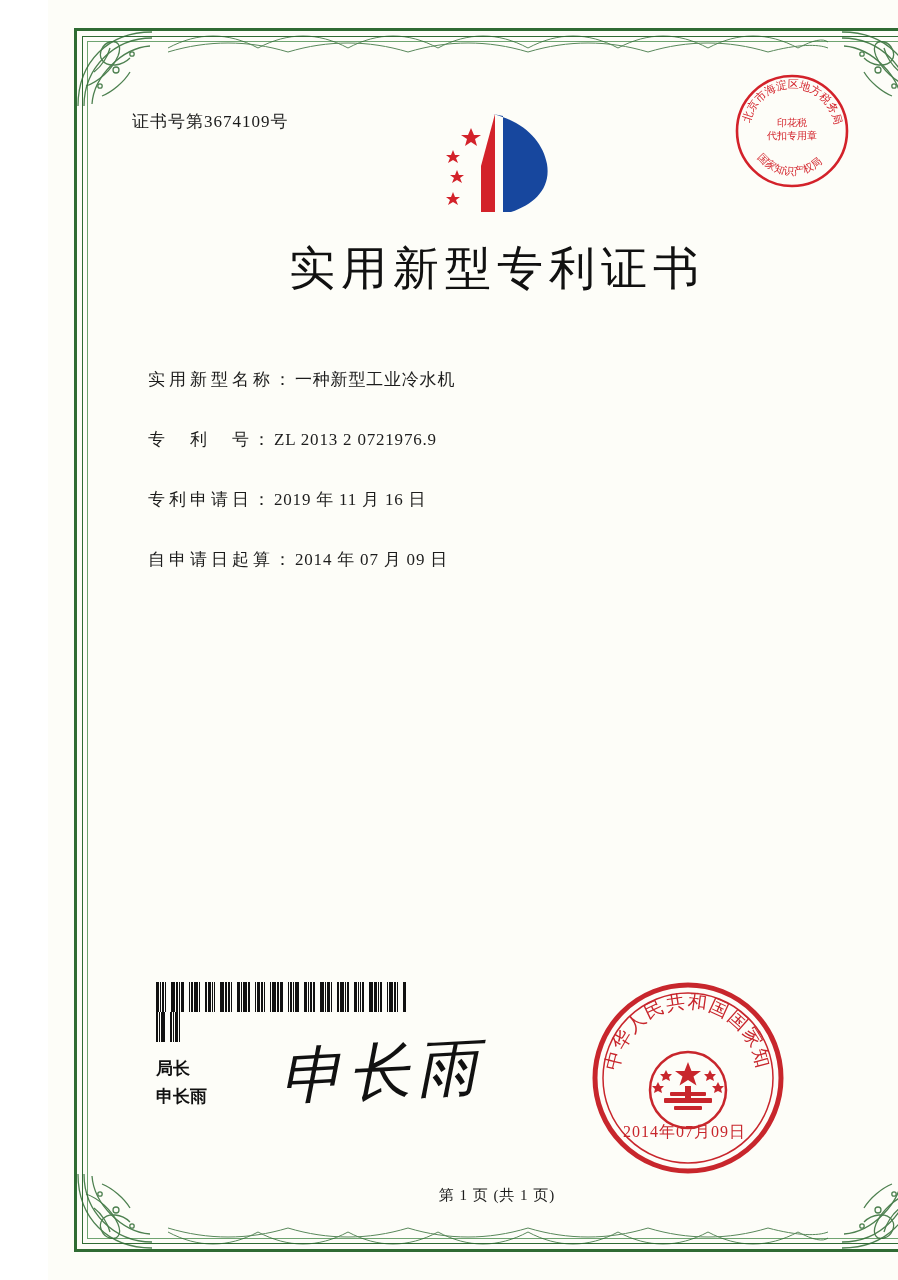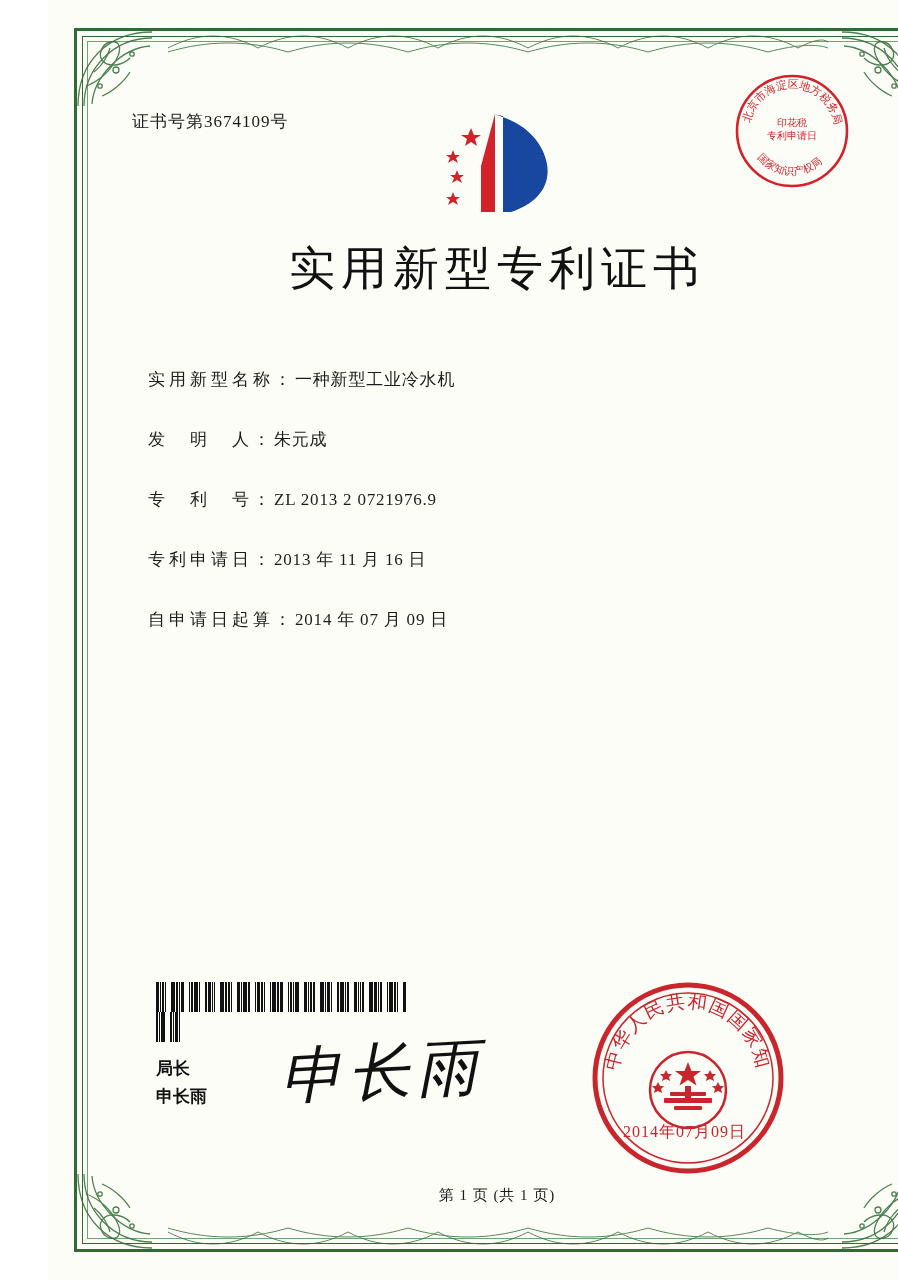--- a/index.html
+++ b/index.html
@@ -316,38 +316,35 @@
       <text font-size="11" fill="#d3222a" font-family="Liberation Sans, sans-serif">
         <textPath href="#taxArc" startOffset="6%">北京市海淀区地方税务局</textPath>
       </text>
       <path id="taxArc2" d="M59,59 m-40,18 a44,44 0 0,0 80,0" fill="none"></path>
       <text font-size="10.5" fill="#d3222a" font-family="Liberation Sans, sans-serif">
         <textPath href="#taxArc2" startOffset="10%">国家知识产权局</textPath>
       </text>
     </svg>
     <div class="seal-text">
       <div>印花税</div>
-      <div>专利申请日</div>
+      <div>代扣专用章</div>
     </div>
   </div>
 
   <div class="title">实用新型专利证书</div>
 
   <div class="fields">
     <div class="field-row">
       <span class="field-label">实用新型名称：</span><span class="field-value">一种新型工业冷水机</span>
     </div>
     <div class="field-row">
-      <span class="field-label">发　明　人：</span><span class="field-value">朱元成</span>
-    </div>
-    <div class="field-row">
       <span class="field-label">专　利　号：</span><span class="field-value">ZL 2013 2 0721976.9</span>
     </div>
     <div class="field-row">
-      <span class="field-label">专利申请日：</span><span class="field-value">2013 年 11 月 16 日</span>
+      <span class="field-label">专利申请日：</span><span class="field-value">2019 年 11 月 16 日</span>
     </div>
     <div class="field-row">
       <span class="field-label">自申请日起算：</span><span class="field-value">2014 年 07 月 09 日</span>
     </div>
   </div>
 
   <div class="paras">
   </div>
 
   <div class="barcode">

